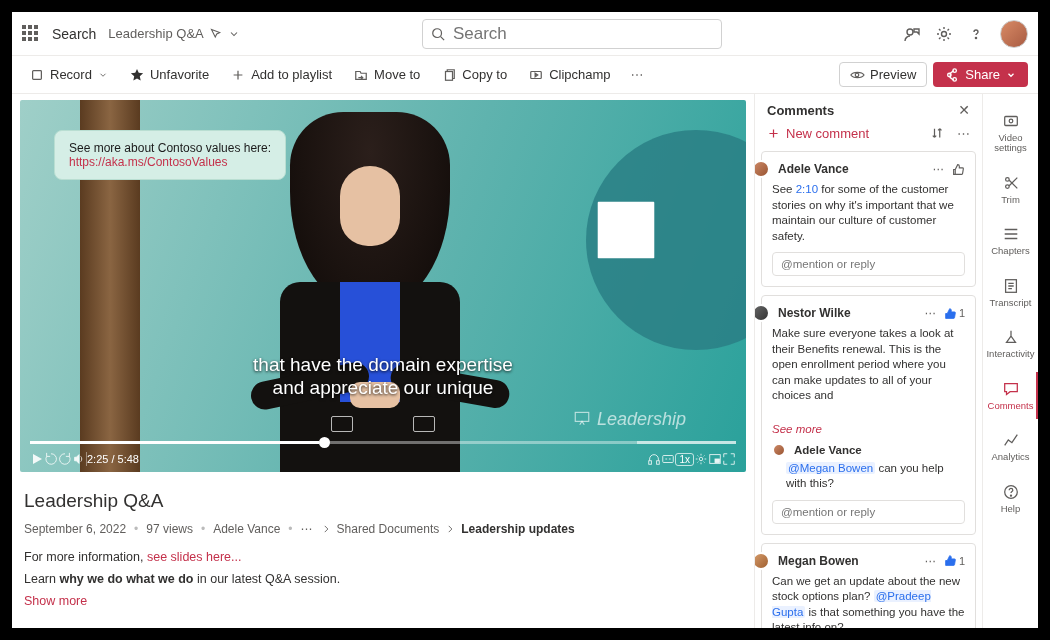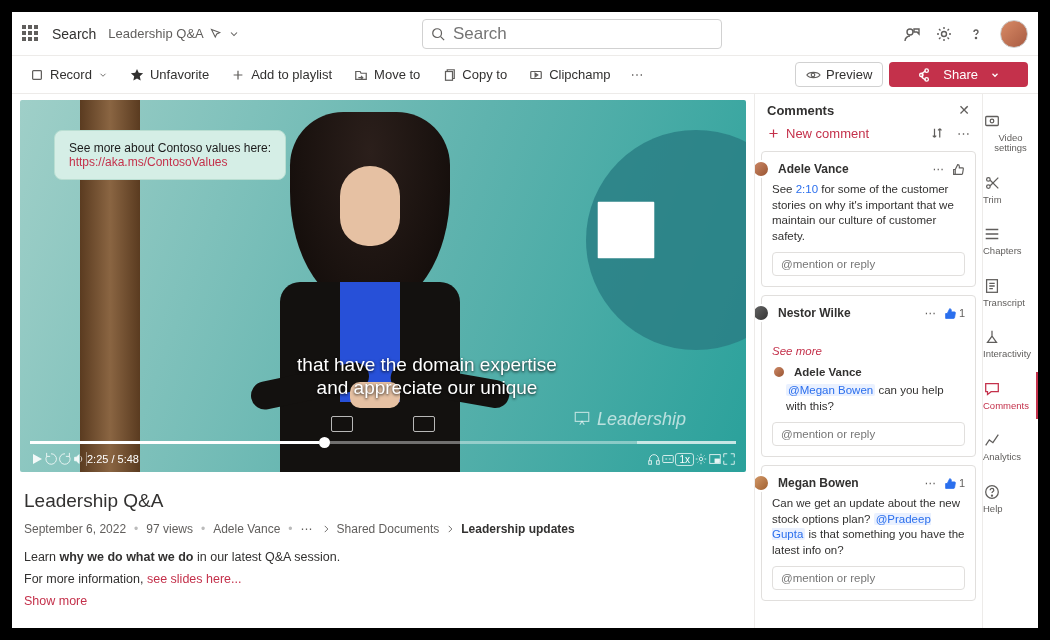--- a/index.html
+++ b/index.html
@@ -18,21 +18,21 @@
   .search { width:300px; height:30px; border:1px solid #d1d1d1; border-radius:4px; display:flex; align-items:center; padding:0 8px; gap:6px; color:#605e5c;}
   .search input { border:none; outline:none; flex:1; font-size:17px; }
   .topicons { display:flex; align-items:center; gap:16px; margin-left:auto; color:#605e5c;}
   .avatar { width:28px; height:28px; border-radius:50%; background:linear-gradient(135deg,#d98b66,#a85b42); border:1px solid #ccc; }
 
   
   .toolbar { height:38px; display:flex; align-items:center; padding:0 10px; gap:6px; border-bottom:1px solid #edebe9; font-size:13px; }
   .tb-btn { display:flex; align-items:center; gap:6px; padding:4px 8px; border-radius:4px; cursor:pointer; color:#323130;}
   .tb-sep{ flex:1; }
   .preview{ border:1px solid #d1d1d1; border-radius:4px; padding:4px 10px; display:flex; align-items:center; gap:6px; cursor:pointer;}
-  .share{ background:#c4314b; color:#fff; border-radius:4px; padding:5px 28px; display:flex; align-items:center; gap:12px; cursor:pointer; font-size:13px;}
+  .share{ background:#c4314b; color:#fff; border-radius:4px; padding:5px 12px; display:flex; align-items:center; gap:6px; cursor:pointer; font-size:13px;}
   .overflow{ color:#605e5c; padding:0 6px; cursor:pointer;}
 
   
   .body { flex:1; display:flex; min-height:0;}
   .main { flex:1; display:flex; flex-direction:column; padding:6px 8px 8px 8px; min-width:0;}
   .video { position:relative; width:100%; height:415px; background:linear-gradient(110deg,#9fcfc8 0%,#5fb3ae 55%,#2aa19b 100%); border-radius:2px; overflow:hidden;}
   .pillar{ position:absolute; left:60px; top:0; width:60px; height:100%; background:linear-gradient(90deg,#5a3b20 0,#8a6542 50%,#5a3b20 100%);}
   .star{ position:absolute; right:0; top:20px; width:220px; height:260px;}
   .star .circ{ position:absolute; right:-60px; top:10px; width:220px; height:220px; border-radius:50%; background:#2a7f85; opacity:0.85;}
   .star .pt{ position:absolute; right:80px; top:70px; width:80px; height:80px; background:#fff; transform:rotate(45deg); clip-path:polygon(50% 0,100% 50%,50% 100%,0 50%);}
@@ -44,21 +44,21 @@
   .torso{ position:absolute; top:190px; left:40px; width:180px; height:200px; background:#13110f; border-radius:20px 20px 0 0;}
   .torso::before{ content:""; position:absolute; left:60px; top:0; width:60px; height:120px; background:#2750d8; }
   .arm-l{ position:absolute; top:280px; left:10px; width:120px; height:28px; background:#13110f; transform:rotate(-12deg); border-radius:14px;}
   .arm-r{ position:absolute; top:280px; right:-10px; width:120px; height:28px; background:#13110f; transform:rotate(10deg); border-radius:14px;}
   .hand-l{ position:absolute; top:290px; left:110px; width:36px; height:26px; background:#e6c1a3; border-radius:10px;}
   .hand-r{ position:absolute; top:290px; right:100px; width:36px; height:26px; background:#e6c1a3; border-radius:10px;}
 
   .callout{ position:absolute; top:30px; left:34px; background:#d5eee6; border:1px solid #b9ded2; border-radius:8px; padding:10px 14px; font-size:12px; max-width:260px; color:#1b1b1b;}
   .callout a{ color:#c4314b; text-decoration:none;margin-top:30px; }
 
-  .caption{ position:absolute; left:50%; transform:translateX(-50%); bottom:72px; color:#fff; font-size:19px; text-align:center; text-shadow:0 1px 3px rgba(0,0,0,0.9); line-height:1.25;margin-left:44px;}
+  .caption{ position:absolute; left:50%; transform:translateX(-50%); bottom:72px; color:#fff; font-size:19px; text-align:center; text-shadow:0 1px 3px rgba(0,0,0,0.9); line-height:1.25;}
   .thumbs{ position:absolute; left:50%; transform:translateX(-50%); bottom:40px; display:flex; gap:60px;}
   .thumb{ width:22px; height:16px; border:1.5px solid rgba(255,255,255,0.7); border-radius:2px;}
 
   .progress{ position:absolute; left:10px; right:10px; bottom:28px; height:3px; background:rgba(255,255,255,0.4);}
   .progress .fill{ position:absolute; left:0; top:0; height:3px; width:41%; background:#fff;}
   .progress .seg{ position:absolute; right:0; top:0; height:3px; width:14%; background:rgba(255,255,255,0.55);}
   .progress .knob{ position:absolute; left:41%; top:-4px; width:11px; height:11px; border-radius:50%; background:#fff;}
 
   .controls{ position:absolute; left:0; right:0; bottom:0; height:26px; display:flex; align-items:center; gap:0; padding:0 10px; color:#fff; font-size:11px;text-align:right;}
   .controls .ic{ width:14px; height:14px; display:inline-flex; align-items:center; justify-content:center; cursor:pointer; opacity:0.9;}
@@ -98,21 +98,21 @@
   .cbody{ color:#323130; line-height:1.35;}
   .cbody .ts{ color:#2b6fed; }
   .cbody .mention{ color:#2b6fed; background:#eaf1ff; padding:0 2px; border-radius:2px;}
   .seemore{ color:#c4314b; cursor:pointer; margin-top:19px; display:inline-block;font-style:italic;}
   .reply{ margin-top:8px; border:1px solid #e1dfdd; border-radius:4px; padding:5px 8px; color:#767676; font-size:11.5px;}
   .sub{ margin-top:8px; padding-left:14px; }
   .sub .cname{ font-size:11.5px;}
 
   
   .rail{ width:56px; border-left:1px solid #edebe9; display:flex; flex-direction:column; align-items:center; padding:10px 0; gap:4px; font-size:9.5px; color:#605e5c;}
-  .ritem{ display:flex; flex-direction:column; align-items:flex-start; gap:3px; padding:8px 0; width:100%; cursor:pointer; text-align:center; line-height:1.1;}
+  .ritem{ display:flex; flex-direction:column; align-items:center; gap:3px; padding:8px 0; width:100%; cursor:pointer; text-align:center; line-height:1.1;}
   .ritem.sel{ color:#c4314b; box-shadow:inset -2px 0 #c4314b;}
   .ritem svg{ width:18px; height:18px; stroke:currentColor; fill:none; stroke-width:1.4;}
   .ritem.sel svg{ stroke:#c4314b;}
 
   .icon{ stroke:#605e5c; fill:none; stroke-width:1.4;}
   svg{ overflow:visible; }
 </style>
 </head>
 <body>
 
@@ -355,22 +355,22 @@
                   <path d="M6 3l5 5-5 5"></path>
                 </svg>
             <span>Shared Documents</span>
             <svg class="icon" width="10" height="10" viewBox="0 0 16 16">
                   <path d="M6 3l5 5-5 5"></path>
                 </svg>
             <span class="cur">Leadership updates</span>
           </span>
         </div>
         <div class="desc">
+          <p><span>For more information, </span><span class="link">see slides here...</span></p>
           <p><span>Learn </span><b>why we do what we do</b><span> in our latest Q&amp;A session.</span></p>
-          <p><span>For more information, </span><span class="link">see slides here...</span></p>
           <span class="showmore">Show more</span>
         </div>
       </div>
     </div>
 
     <div class="side">
       <div class="side-head">
         <span class="t">Comments</span>
         <span class="x">✕</span>
       </div>
@@ -416,20 +416,21 @@
             <span class="cact">
                   <span>⋯</span>
               <span class="like on">
                     <svg width="13" height="13" viewBox="0 0 16 16">
                       <path d="M2 8h2v6H2zM4 8l3-6c1 0 2 1 2 2v2h4c.6 0 1 .4 1 1l-1 6c0 .6-.4 1-1 1H4"></path>
                     </svg>
                     <span>1</span>
                   </span>
             </span>
           </div>
+          <div class="cbody">Make sure everyone takes a look at their Benefits renewal. This is the open enrollment period where you can make updates to all of your choices and</div>
           <span class="seemore">See more</span>
           <div class="sub">
             <div class="chead">
                   <div class="cav a" style="left:-14px;margin-right:-12px;width:14px;height:14px;"></div>
                   <span class="cname">Adele Vance</span>
                 </div>
             <div class="cbody"><span class="mention">@Megan Bowen</span><span> can you help with this?</span></div>
           </div>
           <div class="reply">@mention or reply</div>
         </div>

